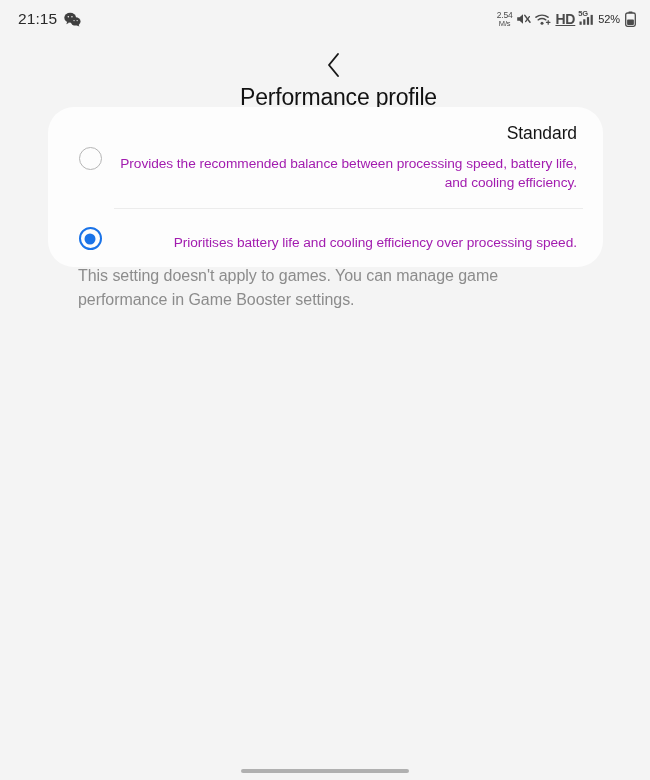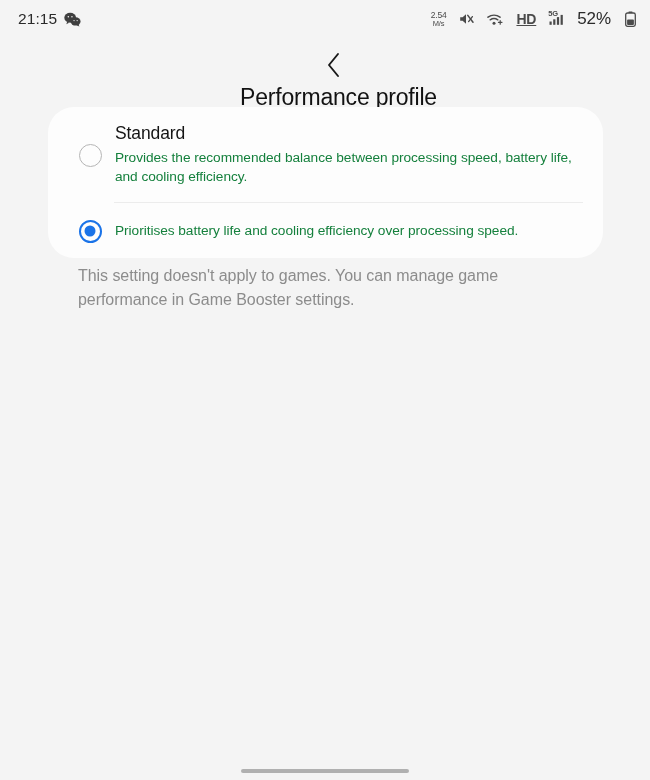--- a/index.html
+++ b/index.html
@@ -42,21 +42,21 @@
 
   .wechat-icon {
     display: block;
     width: 17px;
     height: 15px;
   }
 
   .status-right {
     display: flex;
     align-items: center;
-    gap: 13px;
+    gap: 4px;
   }
 
   .net-speed {
     display: flex;
     flex-direction: column;
     align-items: center;
     line-height: 1;
     color: #4a4a4a;
   }
   .net-speed .sp-val { font-size: 8.5px; letter-spacing: -0.2px; }
@@ -81,21 +81,21 @@
     position: absolute;
     top: -4px;
     left: -1px;
     font-size: 7.5px;
     font-weight: bold;
     color: #4a4a4a;
     letter-spacing: -0.3px;
   }
 
   .battery-pct {
-    font-size: 17px;
+    font-size: 11px;
     color: #2a2a2a;
     letter-spacing: -0.1px;
     margin-left: 1px;
   }
 
   .battery-icon { display: block; margin-left: 1px; }
 
   
   .app-header {
     display: flex;
@@ -134,20 +134,21 @@
     border-radius: 26px;
     overflow: hidden;
   }
 
   .option-row {
     display: flex;
     align-items: flex-start;
     padding: 15px 20px 15px 19px;
     cursor: pointer;
     position: relative;
+    text-align: right;
   }
 
   .radio-slot {
     flex: 0 0 auto;
     width: 46px;
     display: flex;
     align-items: center;
     justify-content: center;
     align-self: center;
     padding-top: 2px;
@@ -188,23 +189,23 @@
 
   .option-title {
     font-size: 17.5px;
     color: #141414;
     line-height: 1.3;
     letter-spacing: -0.1px;
   }
 
   .option-desc {
     font-size: 13.7px;
-    color: #15803d;
+    color: #a21caf;
     line-height: 1.42;
-    margin-top: 3px;
+    margin-top: 9px;
     letter-spacing: -0.05px;
   }
 
   .row-divider {
     height: 1px;
     background: #ececec;
     margin: 0 20px 0 66px;
   }
 
   

